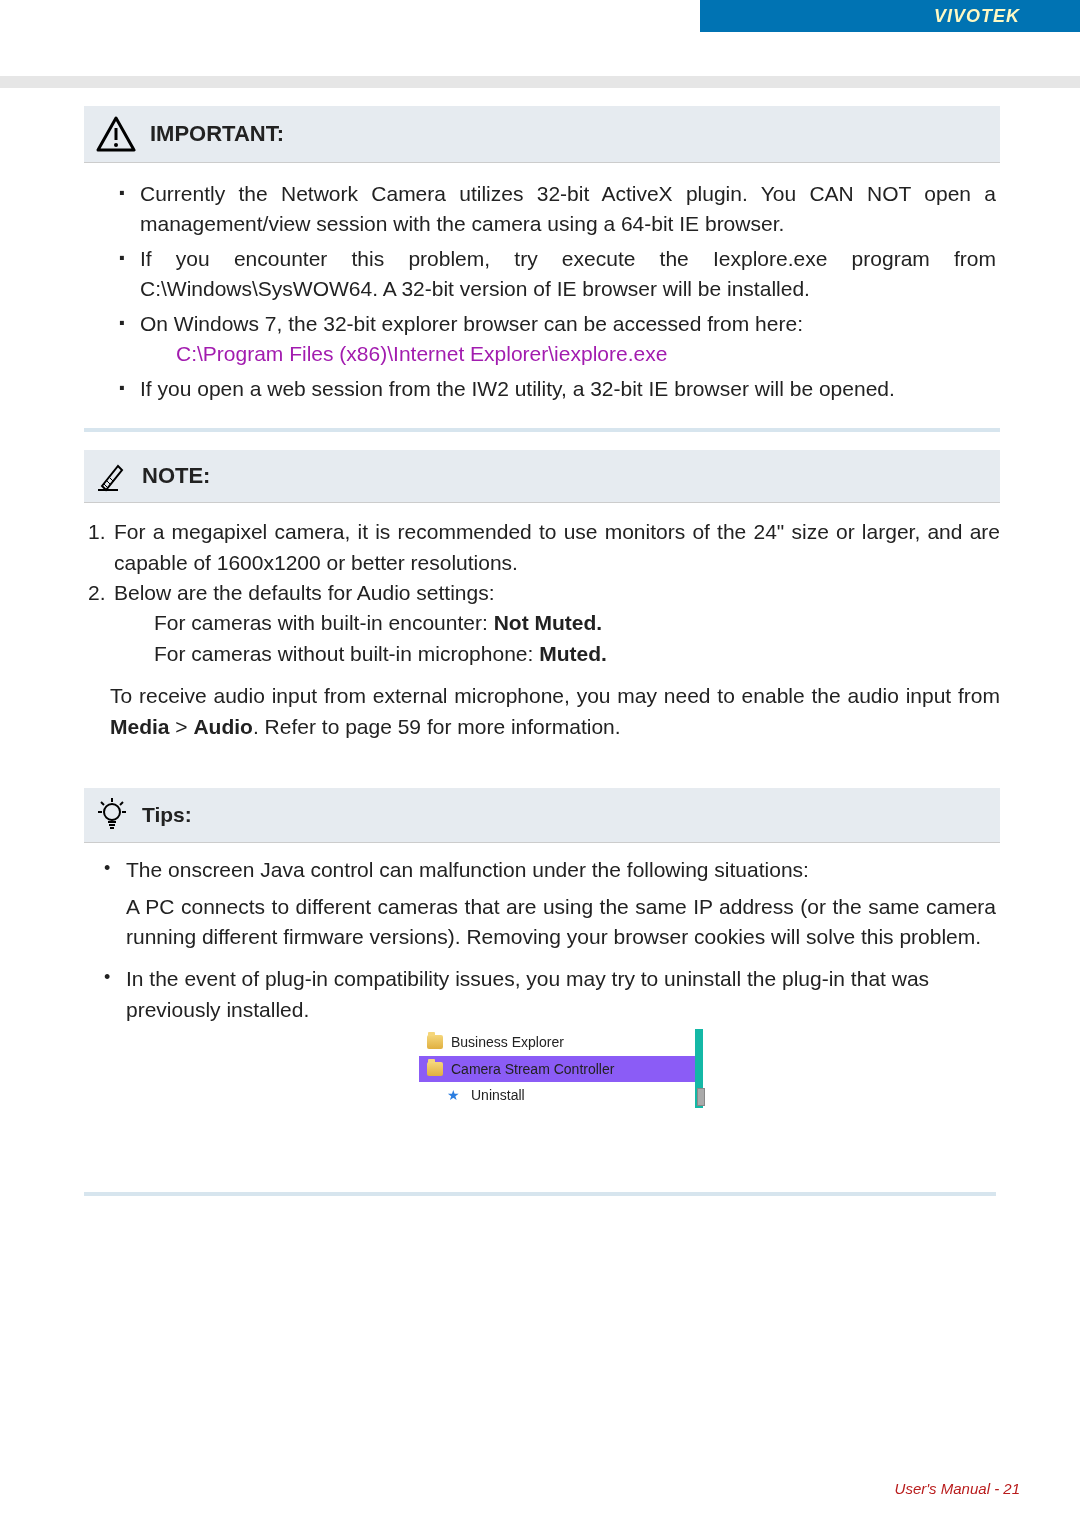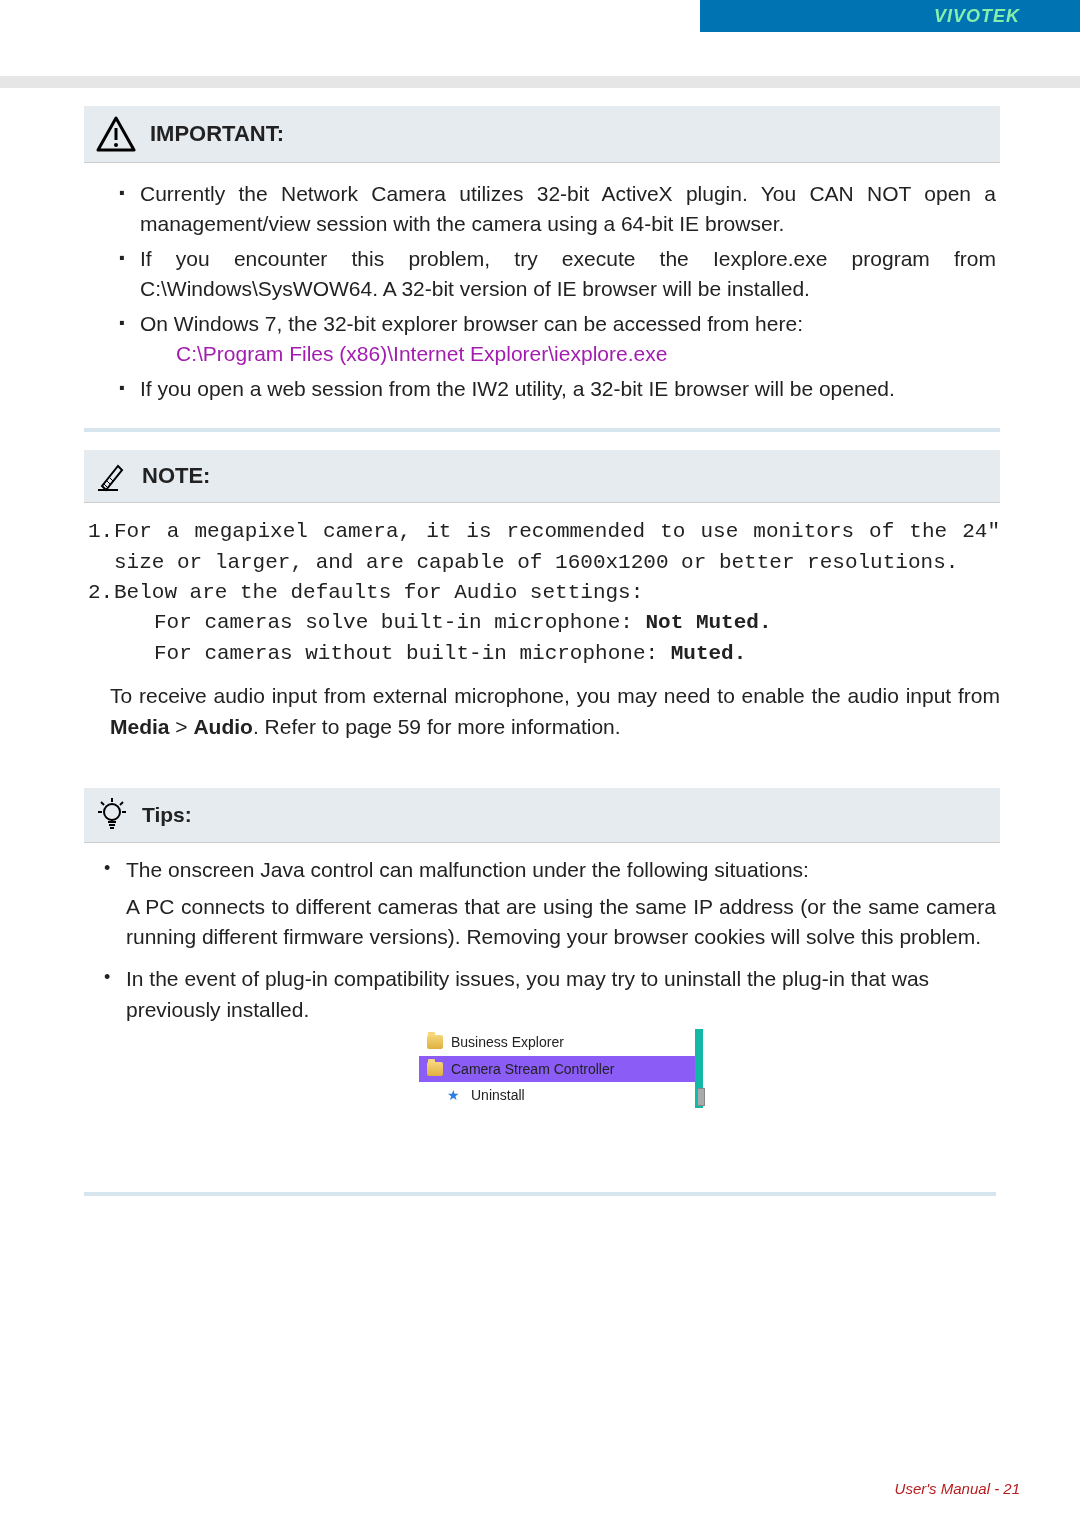--- a/index.html
+++ b/index.html
@@ -29,21 +29,21 @@
   .header-accent {
     width: 380px;
     height: 32px;
     background: #0073b3;
     display: flex;
     align-items: center;
     justify-content: flex-end;
     padding-right: 60px;
   }
   .brand {
-    color: #86efac;
+    color: #fef9c3;
     font-style: italic;
     font-weight: bold;
     font-size: 18px;
     letter-spacing: 1px;
   }
   .content {
     padding: 18px 80px 20px 84px;
   }
   .callout-title {
     background: #e6ebf0;
@@ -91,21 +91,20 @@
     height: 4px;
     background: #d7e5ee;
     margin: 6px 0 18px 0;
   }
   ol.numbered {
     list-style: none;
     counter-reset: item;
     padding-left: 4px;
     font-size: 21px;
     line-height: 1.45;
-    font-family: Liberation Mono, monospace;
   }
   ol.numbered > li {
     counter-increment: item;
     padding-left: 26px;
     position: relative;
     text-align: justify;
   }
   ol.numbered > li::before {
     content: counter(item) ".";
     position: absolute;
@@ -251,21 +250,21 @@
         </svg>
       </span>
       <span class="label">NOTE:</span>
     </div>
     <div style="padding-top:14px">
       <ol class="numbered">
         <li>For a megapixel camera, it is recommended to use monitors of the 24" size or larger, and are capable of 1600x1200 or better resolutions.</li>
         <li>
           <span>Below are the defaults for Audio settings:</span>
           <span class="sub-indent">
-            <span>For cameras solve built-in microphone: </span><b>Not Muted.</b>
+            <span>For cameras with built-in encounter: </span><b>Not Muted.</b>
           </span>
           <span class="sub-indent">
             <span>For cameras without built-in microphone: </span><b>Muted.</b>
           </span>
         </li>
       </ol>
       <p class="para-after">
         <span>To receive audio input from external microphone, you may need to enable the audio input from </span><b>Media</b><span> &gt; </span><b>Audio</b><span>. Refer to page 59 for more information.</span>
       </p>
     </div>

